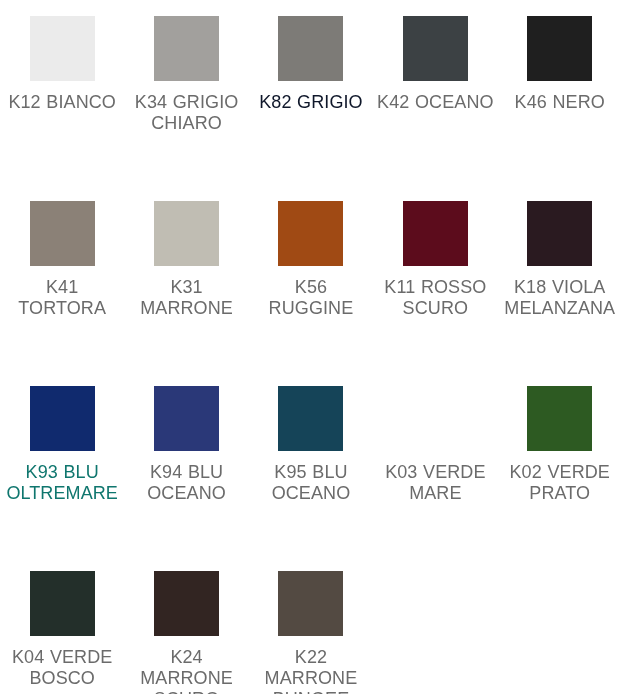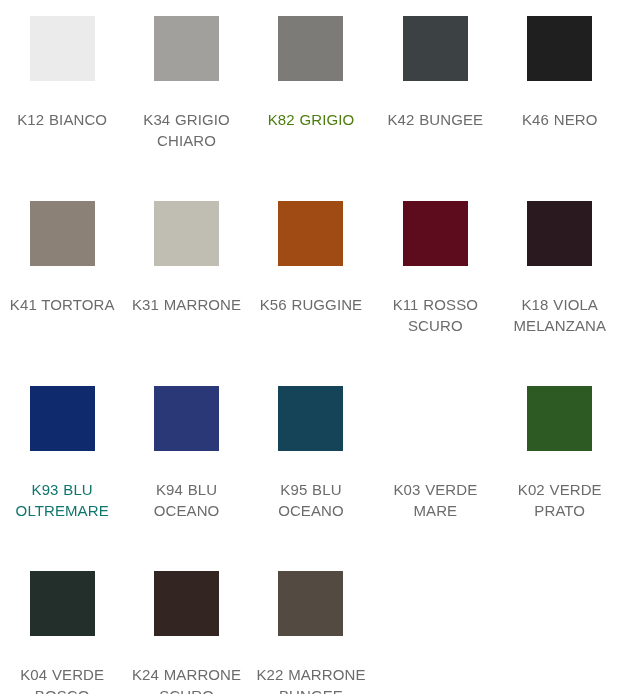--- a/index.html
+++ b/index.html
@@ -27,49 +27,49 @@
     align-items: center;
     padding-top: 16px;
     box-sizing: border-box;
   }
   .swatch-chip {
     width: 65px;
     height: 65px;
     flex: 0 0 auto;
   }
   .swatch-label {
-    margin-top: 28px;
+    margin-top: 11px;
     width: 118px;
     text-align: center;
-    font-size: 15px;
+    font-size: 18px;
     line-height: 21px;
     color: #6b6b6b;
     letter-spacing: 0.1px;
     word-spacing: 0.5px;
   }
 </style>
 </head>
 <body style="background: rgb(255, 255, 255);">
 
 <div id="swatch-grid">
     <div class="swatch-cell">
       <div class="swatch-chip" style="background: rgb(235, 235, 235);"></div>
       <div class="swatch-label" style="color: rgb(107, 107, 107);">K12 BIANCO</div>
     </div>
     <div class="swatch-cell">
       <div class="swatch-chip" style="background: rgb(162, 160, 157);"></div>
       <div class="swatch-label" style="color: rgb(107, 107, 107);">K34 GRIGIO CHIARO</div>
     </div>
     <div class="swatch-cell">
       <div class="swatch-chip" style="background: rgb(125, 123, 119);"></div>
-      <div class="swatch-label" style="color: #4d7c0f; text-align: center;">K82 GRIGIO</div>
+      <div class="swatch-label" style="color: #0f172a; text-align: center;">K82 GRIGIO</div>
     </div>
     <div class="swatch-cell">
       <div class="swatch-chip" style="background: rgb(60, 65, 68);"></div>
-      <div class="swatch-label" style="color: rgb(107, 107, 107);">K42 BUNGEE</div>
+      <div class="swatch-label" style="color: rgb(107, 107, 107);">K42 OCEANO</div>
     </div>
     <div class="swatch-cell">
       <div class="swatch-chip" style="background: rgb(31, 31, 31);"></div>
       <div class="swatch-label" style="color: rgb(107, 107, 107);">K46 NERO</div>
     </div>
     <div class="swatch-cell">
       <div class="swatch-chip" style="background: rgb(139, 129, 119);"></div>
       <div class="swatch-label" style="color: rgb(107, 107, 107);">K41 TORTORA</div>
     </div>
     <div class="swatch-cell">

